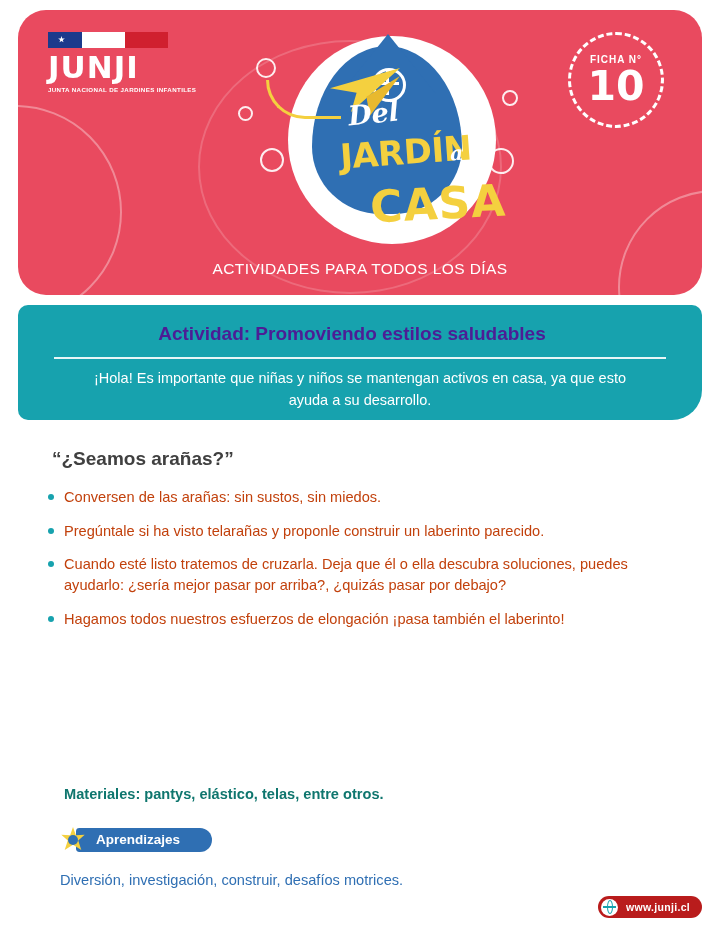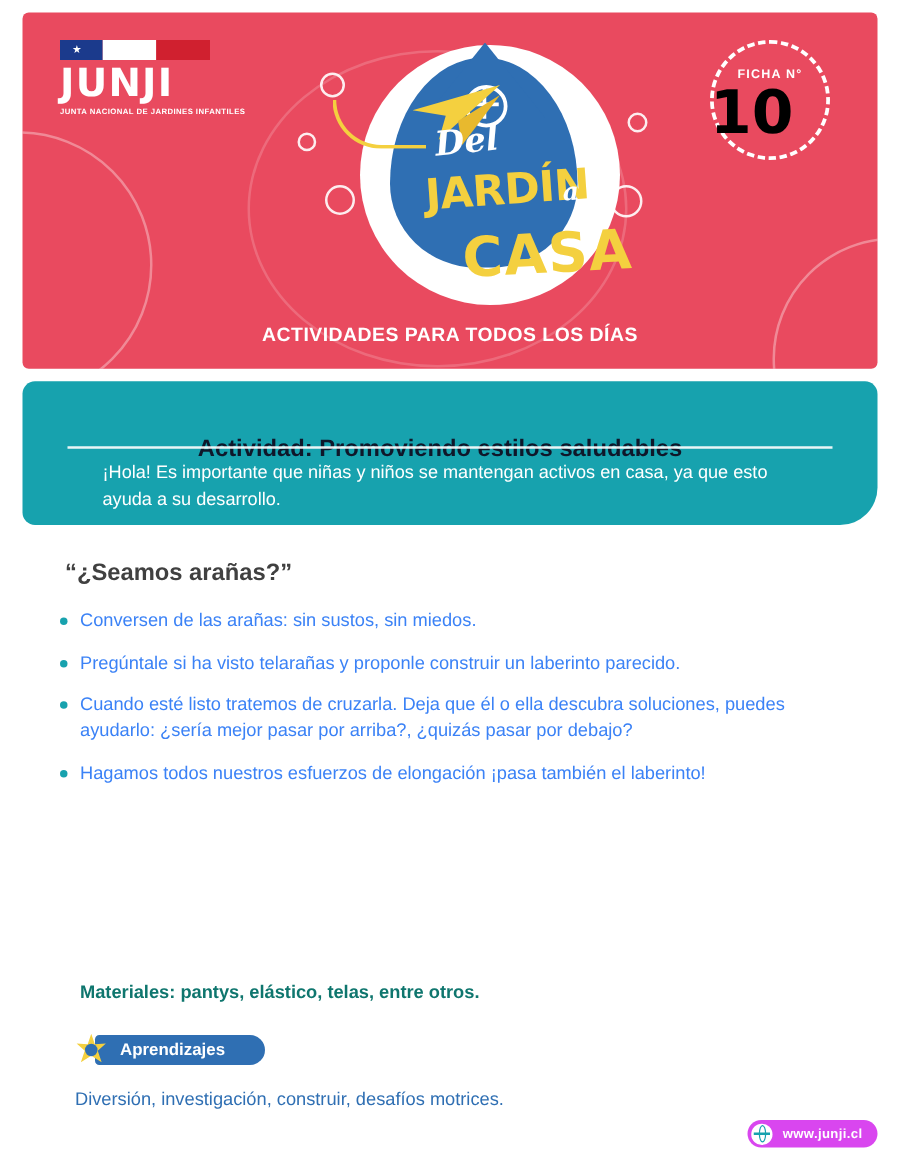--- a/index.html
+++ b/index.html
@@ -16,21 +16,21 @@
   }
 
   
   .header {
     position: absolute;
     left: 18px;
     top: 10px;
     width: 684px;
     height: 285px;
     background: #e94a5f;
-    border-radius: 5px;
+    border-radius: 28px;
     overflow: hidden;
   }
   .header-deco-circle {
     position: absolute;
     border: 2px solid rgba(255,255,255,0.35);
     border-radius: 50%;
   }
   .hdc1 { left: -110px; top: 95px; width: 210px; height: 210px; }
   .hdc2 { left: 600px; top: 180px; width: 190px; height: 190px; }
   .hdc3 { left: 180px; top: 30px; width: 300px; height: 250px; border-color: rgba(255,255,255,0.18); }
@@ -225,24 +225,25 @@
     font-family: "Liberation Sans", sans-serif;
     font-weight: bold;
     font-size: 10px;
     letter-spacing: 1px;
     color: #ffffff;
   }
   .ficha-num {
     position: absolute;
     top: 34px;
     left: 0; right: 0;
+    text-align: center;
     font-family: "DejaVu Sans", sans-serif;
     font-weight: bold;
-    font-size: 48px;
-    color: #000000;
+    font-size: 41px;
+    color: #ffffff;
     line-height: 1;
   }
 
   
   .age-ribbon {
     position: absolute;
     right: 16px;
     top: 185px;
     width: 200px;
     padding: 8px 10px 9px 10px;
@@ -266,21 +267,21 @@
     color: #f4d03f;
     margin-top: 2px;
   }
 
   .header-sub {
     position: absolute;
     left: 0; right: 0;
     top: 250px;
     text-align: center;
     font-family: "Liberation Sans", sans-serif;
-    font-weight: bold;
+    font-weight: normal;
     font-size: 15.5px;
     letter-spacing: 0.4px;
     color: #ffffff;
   }
 
   
   .activity-banner {
     position: absolute;
     left: 18px;
     top: 305px;
@@ -291,37 +292,37 @@
     box-sizing: border-box;
   }
   .activity-title {
     position: absolute;
     left: 0; right: 16px;
     top: 18px;
     text-align: center;
     font-family: "Liberation Sans", sans-serif;
     font-weight: bold;
     font-size: 19px;
-    color: #0f172a;
-    margin-top: 26px;
+    color: #4c1d95;
   }
   .activity-rule {
     position: absolute;
     left: 36px;
     right: 36px;
     top: 52px;
     height: 2px;
     background: #ffffff;
     opacity: 0.9;
   }
   .activity-desc {
     position: absolute;
     left: 64px;
     right: 64px;
     top: 62px;
+    text-align: center;
     font-family: "Liberation Sans", sans-serif;
     font-size: 14.5px;
     line-height: 1.55;
     color: #ffffff;
   }
 
   
   .section-title {
     position: absolute;
     left: 52px;
@@ -341,21 +342,21 @@
     padding: 0;
     list-style: none;
   }
   .bullets li {
     position: relative;
     padding-left: 18px;
     margin-bottom: 13px;
     font-family: "Liberation Sans", sans-serif;
     font-size: 14.6px;
     line-height: 1.42;
-    color: #3b82f6;
+    color: #c2410c;
   }
   .bullets li:before {
     content: "";
     position: absolute;
     left: 2px;
     top: 7px;
     width: 6px;
     height: 6px;
     border-radius: 50%;
     background: #17a2ae;
@@ -427,21 +428,21 @@
   }
 
   
   .url-chip {
     position: absolute;
     right: 18px;
     bottom: 14px;
     height: 22px;
     display: flex;
     align-items: center;
-    background: #d946ef;
+    background: #b91c1c;
     border-radius: 11px;
     padding: 0 12px 0 3px;
   }
   .url-globe {
     width: 17px;
     height: 17px;
     border-radius: 50%;
     background: #ffffff;
     position: relative;
     margin-right: 8px;

